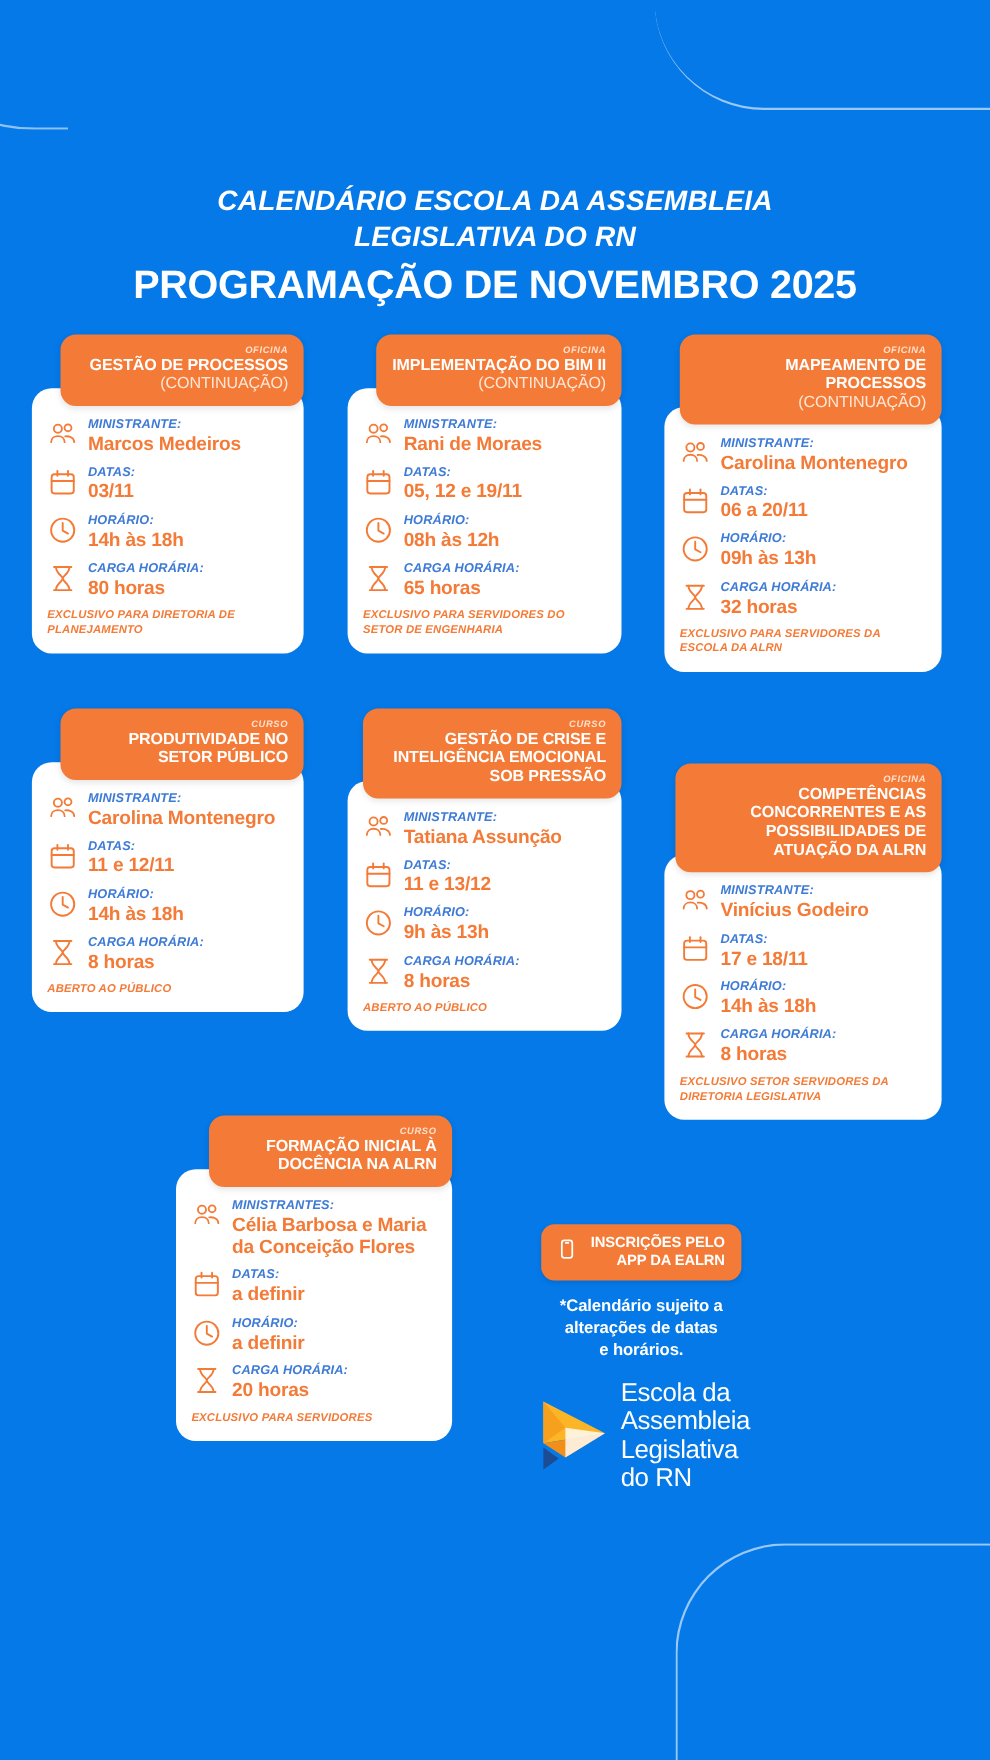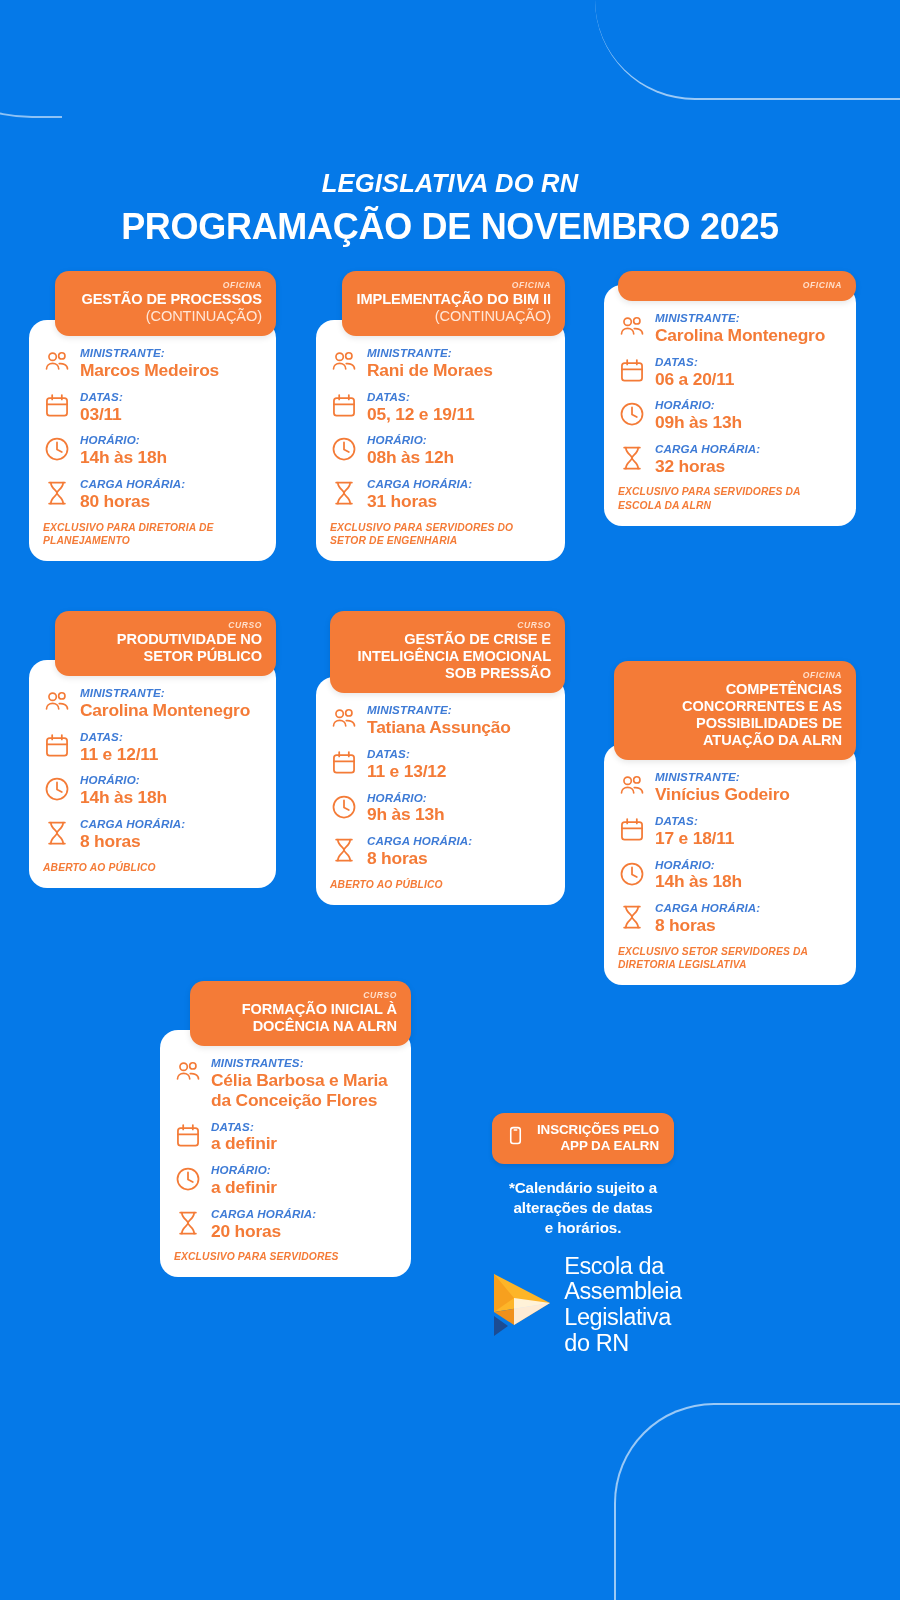--- a/index.html
+++ b/index.html
@@ -122,20 +122,21 @@
 </style>
 </head>
 <body>
 
 <div class="deco" id="deco-tl"></div>
 <div class="deco" id="deco-tr"></div>
 <div class="deco" id="deco-br"></div>
 
 <div id="header">
   <div id="kicker">
+    <div>CALENDÁRIO ESCOLA DA ASSEMBLEIA</div>
     <div>LEGISLATIVA DO RN</div>
   </div>
   <div id="maintitle">PROGRAMAÇÃO DE NOVEMBRO 2025</div>
 </div>
 
 <div id="cards">
     <div class="card" id="card-0">
       <div class="card-head">
         <div class="card-kicker">OFICINA</div>
         <div class="card-title"><span>GESTÃO DE PROCESSOS</span> <span class="sub">(CONTINUAÇÃO)</span></div>
@@ -248,29 +249,30 @@
           <span class="ico">
             <svg viewBox="0 0 32 32" fill="none" stroke="#F47B37" stroke-width="2" stroke-linecap="round" stroke-linejoin="round">
               <line x1="7" y1="4" x2="25" y2="4"></line>
               <line x1="7" y1="28" x2="25" y2="28"></line>
               <path d="M9 4c0 7 7 9 7 12s-7 5-7 12"></path>
               <path d="M23 4c0 7-7 9-7 12s7 5 7 12"></path>
             </svg>
           </span>
           <div class="txt">
             <div class="lbl">CARGA HORÁRIA:</div>
-            <div class="val">31 horas</div>
+            <div class="val">65 horas</div>
           </div>
         </div>
         <div class="note">EXCLUSIVO PARA SERVIDORES DO SETOR DE ENGENHARIA</div>
       </div>
     </div>
     <div class="card" id="card-2">
       <div class="card-head">
         <div class="card-kicker">OFICINA</div>
+        <div class="card-title"><span>MAPEAMENTO DE PROCESSOS</span> <span class="sub">(CONTINUAÇÃO)</span></div>
       </div>
       <div class="card-body">
         <div class="row">
           <span class="ico">
             <svg viewBox="0 0 32 32" fill="none" stroke="#F47B37" stroke-width="1.9" stroke-linecap="round" stroke-linejoin="round">
               <circle cx="11" cy="10" r="4.2"></circle>
               <path d="M4 24c0-4 3.2-6.4 7-6.4S18 20 18 24"></path>
               <circle cx="21.5" cy="9" r="3.6"></circle>
               <path d="M18.6 17.9c3.6-.5 9.4 1 9.4 6.1"></path>
             </svg>

